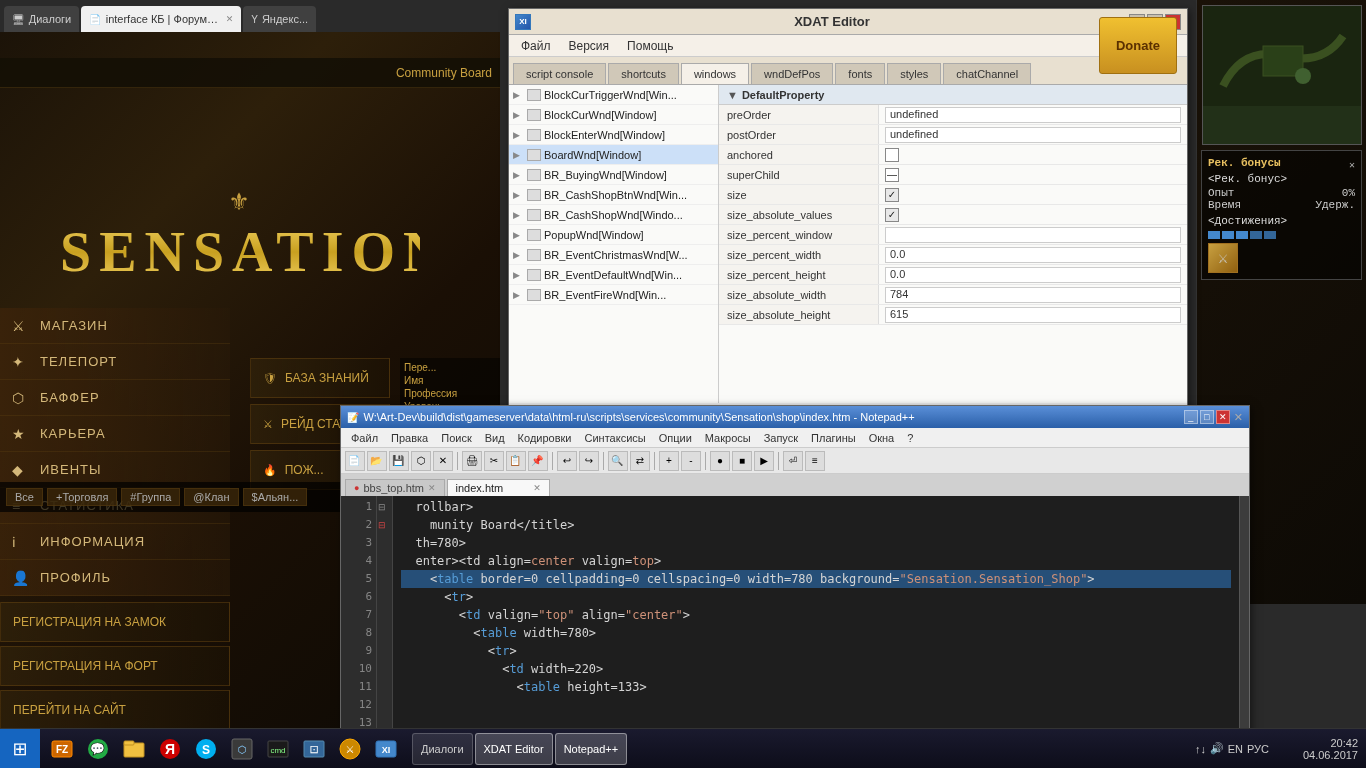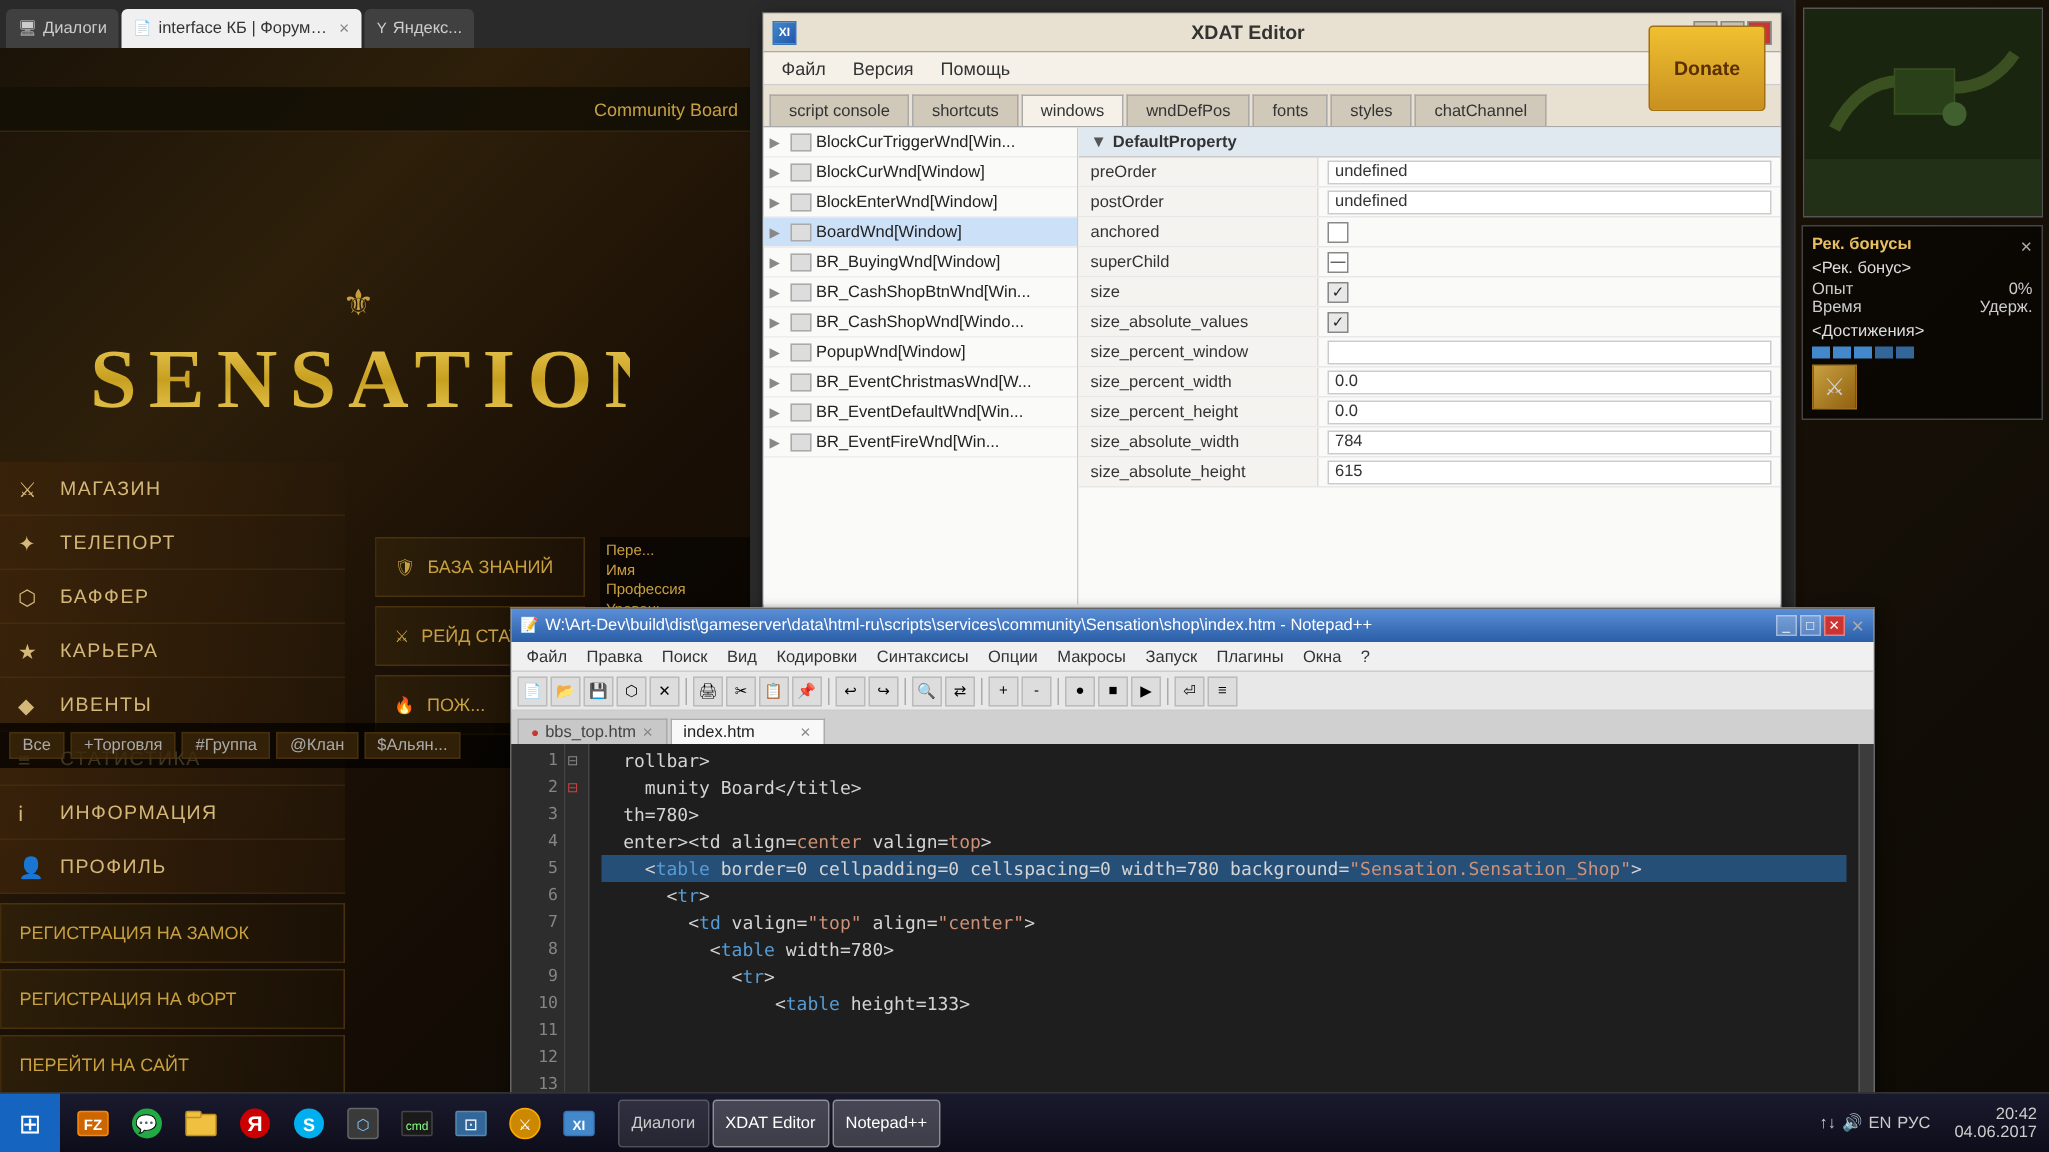--- a/index.html
+++ b/index.html
@@ -31,21 +31,21 @@
       height: 32px; padding: 0 8px; background: rgba(255,255,255,0.1);
       border: 1px solid rgba(255,255,255,0.2); border-radius: 3px;
       display: flex; align-items: center; gap: 4px; cursor: pointer;
       color: #ccc; font-size: 11px; white-space: nowrap;
     }
     .taskbar-app.active { background: rgba(255,255,255,0.2); border-color: rgba(255,255,255,0.4); color: white; }
     .taskbar-tray {
       display: flex; align-items: center; gap: 4px; padding: 0 8px;
       color: #ccc; font-size: 11px;
     }
-    .taskbar-time { text-align: right; font-size: 11px; color: #ccc; padding: 0 8px; }
+    .taskbar-time { text-align: right; font-size: 11px; color: #ccc; padding: 0 8px; margin-left: 18px; }
 
     
     .game-bg {
       position: absolute; top: 0; left: 0; width: 500px; height: 728px;
       background: linear-gradient(135deg, #1a1208 0%, #2d1f0a 30%, #1a0f05 60%, #0d0a05 100%);
       overflow: hidden;
     }
     .game-logo {
       position: absolute; top: 130px; left: 60px; width: 360px; text-align: center;
     }
@@ -74,23 +74,24 @@
       position: absolute; bottom: 40px; left: 0; width: 500px; height: 30px;
       background: rgba(0,0,0,0.7); display: flex; align-items: center; gap: 4px; padding: 0 6px;
     }
     .chat-tab {
       padding: 2px 8px; background: rgba(60,40,10,0.8); color: #aaa; font-size: 11px;
       border: 1px solid rgba(100,70,20,0.4); cursor: pointer;
     }
 
     
     .game-right {
-      position: absolute; top: 0; right: 16px; width: 170px; height: 728px;
+      position: absolute; top: 0; right: 16px; width: 170px; height: 604px;
       background: linear-gradient(135deg, #1a1208, #0d0a05);
       border-left: 1px solid #333;
+      font-family: Liberation Mono, monospace;
     }
     .minimap {
       width: 160px; height: 140px; margin: 5px; background: #2a3520;
       border: 1px solid #555; position: relative; overflow: hidden;
     }
     .minimap-inner {
       width: 100%; height: 100%;
       background: linear-gradient(45deg, #1a2510 25%, #2a3520 50%, #1e2e18 75%);
     }
     .bonus-panel {
@@ -708,20 +709,21 @@
       <div class="code-line"><span class="c-text">    munity Board&lt;/title&gt;</span></div>
       <div class="code-line"></div>
       <div class="code-line"><span class="c-text">  th=780&gt;</span></div>
       <div class="code-line"></div>
       <div class="code-line"><span class="c-text">  enter&gt;&lt;td align=</span><span class="c-val">center</span><span class="c-text"> valign=</span><span class="c-val">top</span><span class="c-text">&gt;</span></div>
       <div class="code-line highlighted"><span class="c-text">    &lt;</span><span class="c-tag">table</span><span class="c-text"> border=0 cellpadding=0 cellspacing=0 width=780 background=</span><span class="c-val">"Sensation.Sensation_Shop"</span><span class="c-text">&gt;</span></div>
       <div class="code-line"><span class="c-text">      &lt;</span><span class="c-tag">tr</span><span class="c-text">&gt;</span></div>
       <div class="code-line"><span class="c-text">        &lt;</span><span class="c-tag">td</span><span class="c-text"> valign=</span><span class="c-val">"top"</span><span class="c-text"> align=</span><span class="c-val">"center"</span><span class="c-text">&gt;</span></div>
       <div class="code-line"><span class="c-text">          &lt;</span><span class="c-tag">table</span><span class="c-text"> width=780&gt;</span></div>
       <div class="code-line"><span class="c-text">            &lt;</span><span class="c-tag">tr</span><span class="c-text">&gt;</span></div>
+      <div class="code-line"><span class="c-text">              &lt;</span><span class="c-tag">td</span><span class="c-text"> width=220&gt;</span></div>
       <div class="code-line"><span class="c-text">                &lt;</span><span class="c-tag">table</span><span class="c-text"> height=133&gt;</span></div>
     </div>
     <div class="npp-scrollbar"></div>
   </div>
 </div>
 
 <div class="taskbar">
   <div class="taskbar-start">⊞</div>
   <div class="taskbar-icons">
     <div class="taskbar-icon">

